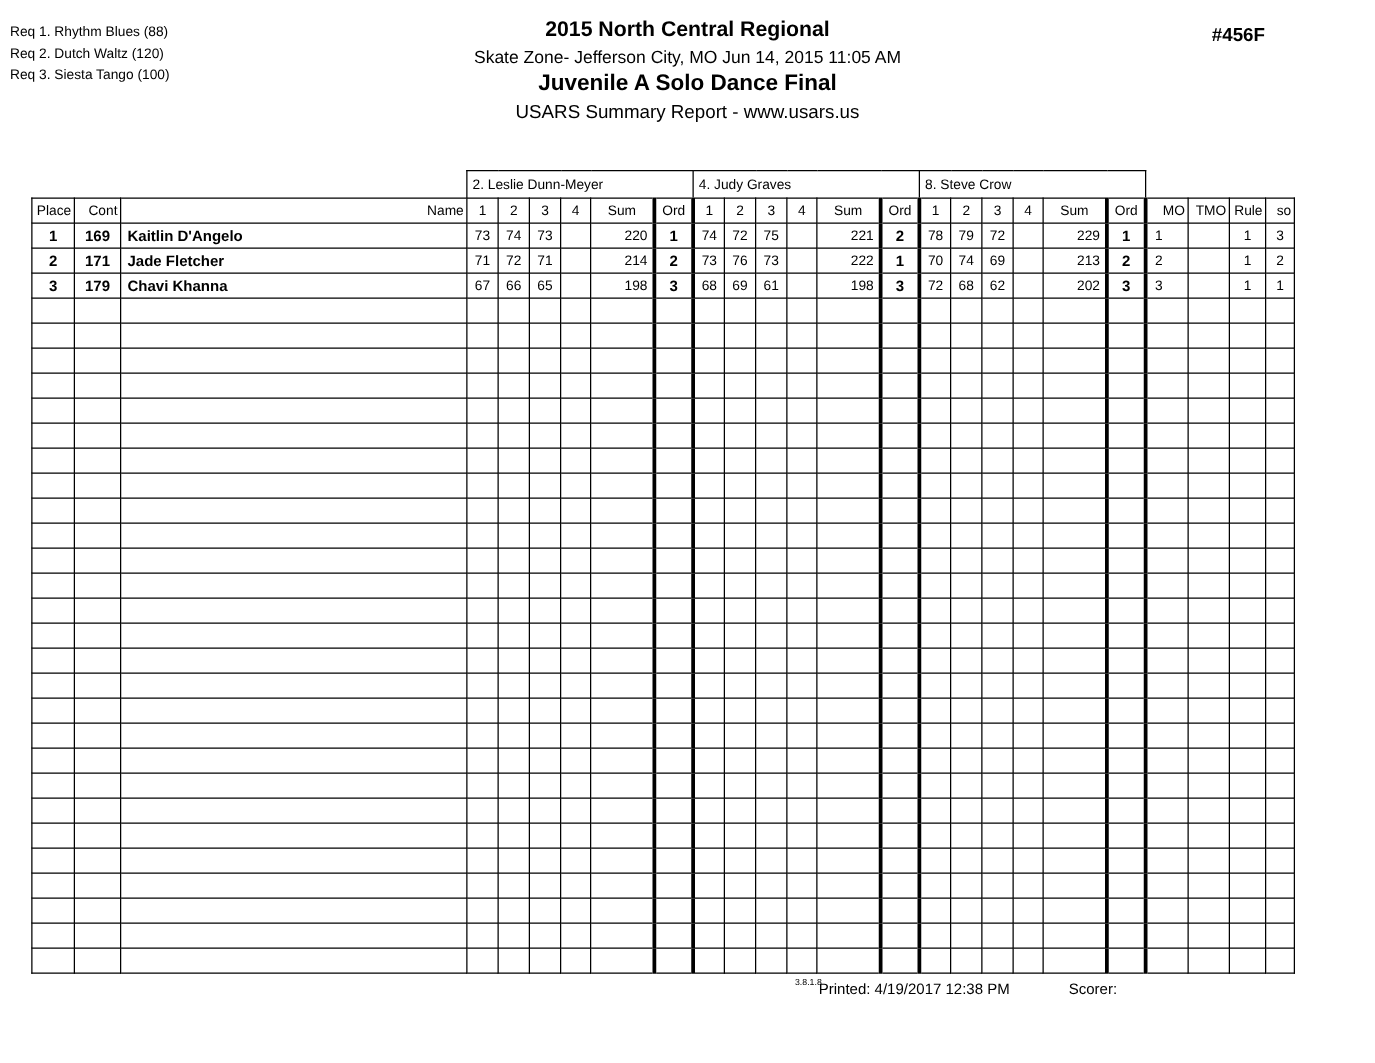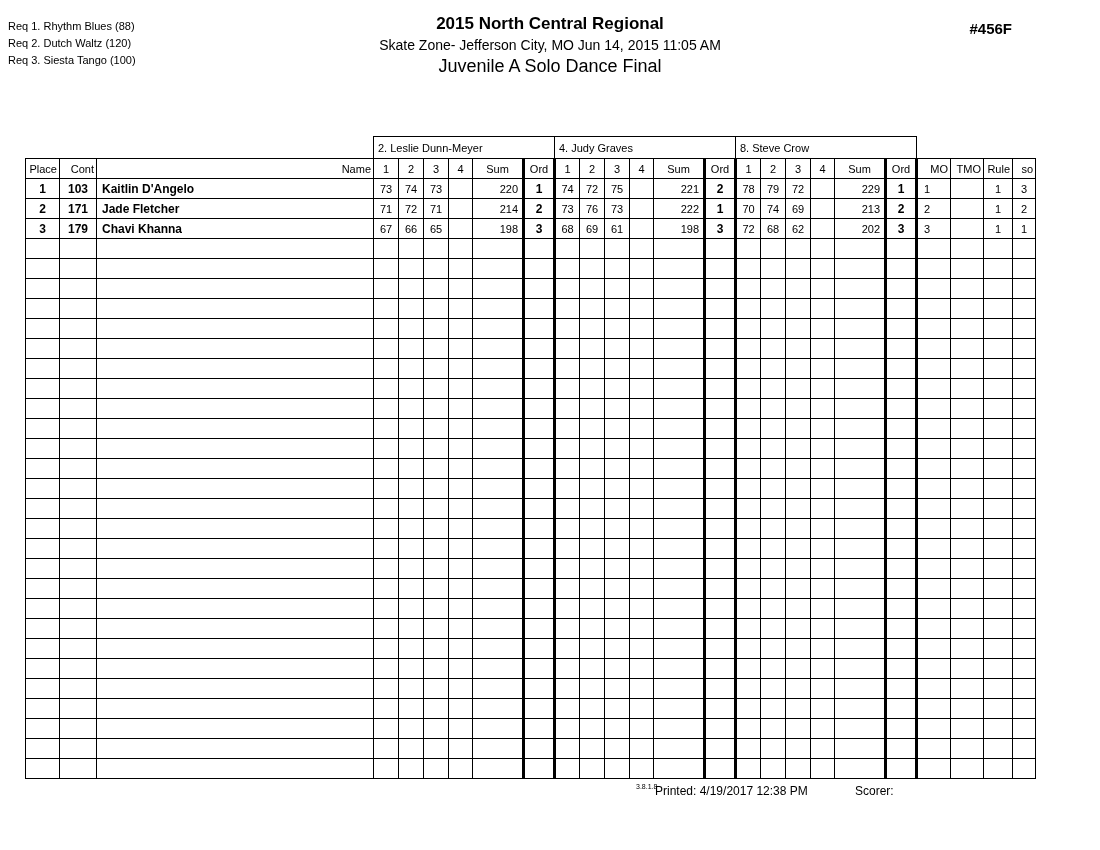--- a/index.html
+++ b/index.html
@@ -3,21 +3,21 @@
 <meta charset="utf-8">
 <style>
   html,body{margin:0;padding:0;}
   body{width:1100px;height:850px;background:#ffffff;color:#000000;
        font-family:"Liberation Sans",sans-serif;position:relative;overflow:hidden;}
 
   .reqs{position:absolute;left:8px;top:18px;font-size:11px;line-height:17px;}
   .titleblock{position:absolute;left:0;top:14px;width:1100px;text-align:center;}
   .title{font-size:17px;font-weight:bold;}
   .subtitle{font-size:14px;margin-top:3px;}
-  .event{font-size:18px;font-weight:normal;margin-top:3px;}
+  .event{font-size:18px;font-weight:bold;margin-top:3px;}
   .report{font-size:15px;margin-top:4px;}
   .evtnum{position:absolute;right:88px;top:20px;font-size:15px;font-weight:bold;}
 
   table{position:absolute;left:25px;top:136px;border-collapse:collapse;table-layout:fixed;}
   tr{height:20px;}
   tr.judge-row{height:22px;}
   td{border:1px solid #000;font-size:11px;line-height:18px;padding:0 2px;
      overflow:hidden;white-space:nowrap;text-align:center;}
   td.nb{border:none;}
   td.judge{text-align:left;padding-left:4px;}
@@ -39,20 +39,21 @@
 <div class="reqs">
   <div>Req 1.  Rhythm Blues (88)</div>
   <div>Req 2.  Dutch Waltz (120)</div>
   <div>Req 3.  Siesta Tango (100)</div>
 </div>
 
 <div class="titleblock">
   <div class="title">2015 North Central Regional</div>
   <div class="subtitle">Skate Zone- Jefferson City, MO  Jun 14, 2015  11:05 AM</div>
   <div class="event">Juvenile A Solo Dance Final</div>
+  <div class="report">USARS Summary Report - www.usars.us</div>
 </div>
 
 <div class="evtnum">#456F</div>
 
 <table>
   <colgroup>
     <col style="width:34px">
       <col style="width:37px">
       <col style="width:277px">
     <col style="width:25px">
@@ -108,21 +109,21 @@
         <td>4</td>
         <td>Sum</td>
         <td class="c-ord">Ord</td>
         <td class="hdr-left">MO</td>
         <td class="hdr-left">TMO</td>
         <td class="hdr-left">Rule</td>
         <td class="hdr-left">so</td>
       </tr>
       <tr>
         <td class="bold">1</td>
-        <td class="bold">103</td>
+        <td class="bold">169</td>
         <td class="c-name bold">Kaitlin D'Angelo</td>
         <td>73</td>
         <td>74</td>
         <td>73</td>
         <td></td>
         <td class="c-sum">220</td>
         <td class="c-ord bold">1</td>
         <td>74</td>
         <td>72</td>
         <td>75</td>

